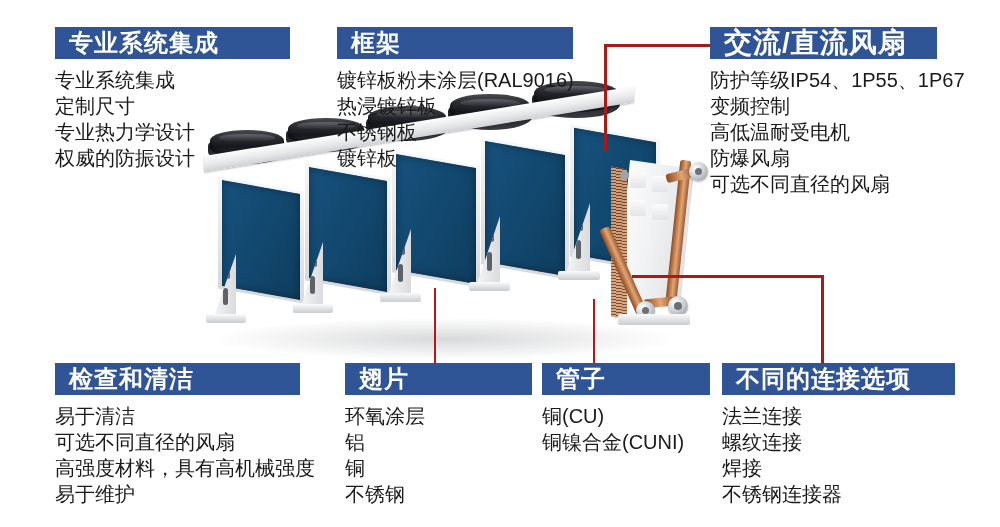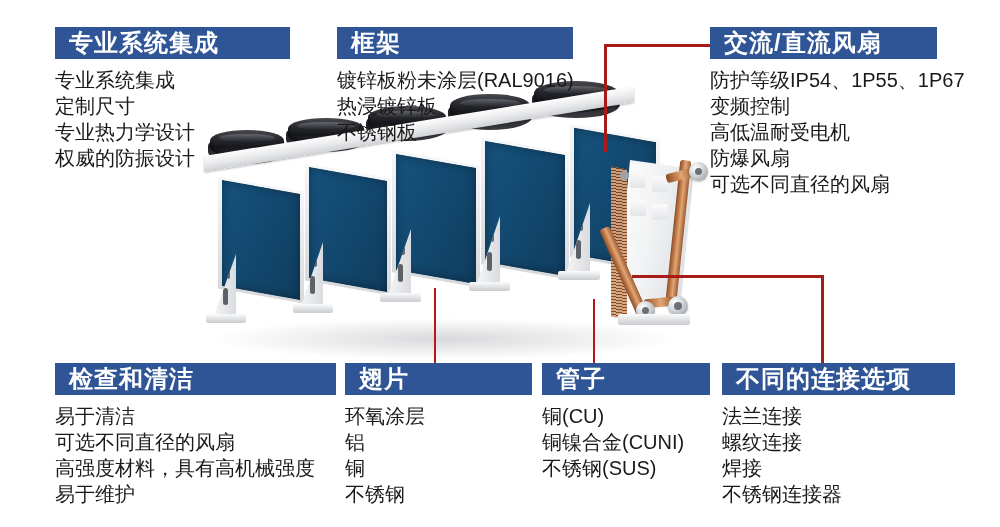--- a/index.html
+++ b/index.html
@@ -226,36 +226,37 @@
       <div>权威的防振设计</div>
     </div>
   </div>
 
   <div class="callout" style="left:337px;top:27px;">
     <div class="cal-head" style="width:236px;height:32px;font-size:24px;">框架</div>
     <div class="cal-body">
       <div>镀锌板粉未涂层(RAL9016)</div>
       <div>热浸镀锌板</div>
       <div>不锈钢板</div>
+      <div>镀锌板</div>
     </div>
   </div>
 
   <div class="callout" style="left:710px;top:27px;">
-    <div class="cal-head" style="width:227px;height:32px;font-size:24px;">交流/直流风扇</div>
+    <div class="cal-head" style="width:227px;height:32px;font-size:28px;">交流/直流风扇</div>
     <div class="cal-body">
       <div>防护等级IP54、1P55、1P67</div>
       <div>变频控制</div>
       <div>高低温耐受电机</div>
       <div>防爆风扇</div>
       <div>可选不同直径的风扇</div>
     </div>
   </div>
 
   <div class="callout" style="left:55px;top:363px;">
-    <div class="cal-head" style="width:281px;height:32px;font-size:24px;">检查和清洁</div>
+    <div class="cal-head" style="width:245px;height:32px;font-size:24px;">检查和清洁</div>
     <div class="cal-body">
       <div>易于清洁</div>
       <div>可选不同直径的风扇</div>
       <div>高强度材料，具有高机械强度</div>
       <div>易于维护</div>
     </div>
   </div>
 
   <div class="callout" style="left:345px;top:363px;">
     <div class="cal-head" style="width:187px;height:32px;font-size:24px;">翅片</div>
@@ -265,21 +266,20 @@
       <div>铜</div>
       <div>不锈钢</div>
     </div>
   </div>
 
   <div class="callout" style="left:542px;top:363px;">
     <div class="cal-head" style="width:168px;height:32px;font-size:24px;">管子</div>
     <div class="cal-body">
       <div>铜(CU)</div>
       <div>铜镍合金(CUNI)</div>
-      <div>不锈钢(SUS)</div>
     </div>
   </div>
 
   <div class="callout" style="left:722px;top:363px;">
     <div class="cal-head" style="width:233px;height:32px;font-size:24px;">不同的连接选项</div>
     <div class="cal-body">
       <div>法兰连接</div>
       <div>螺纹连接</div>
       <div>焊接</div>
       <div>不锈钢连接器</div>

